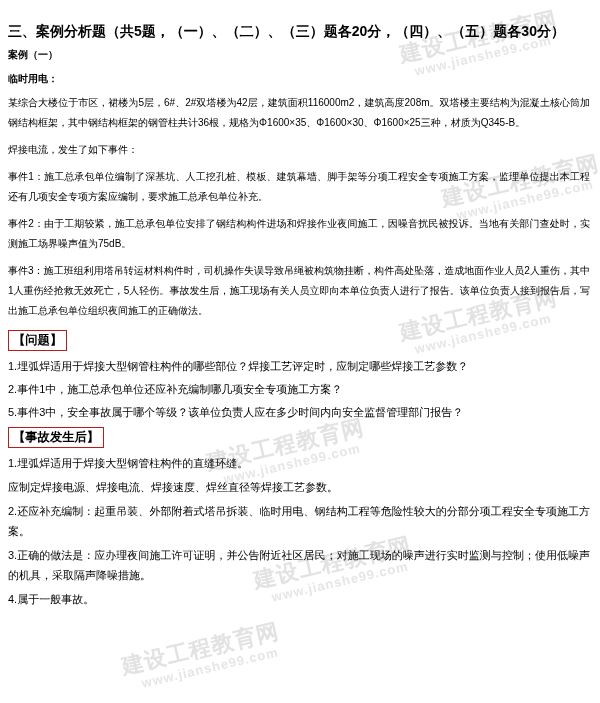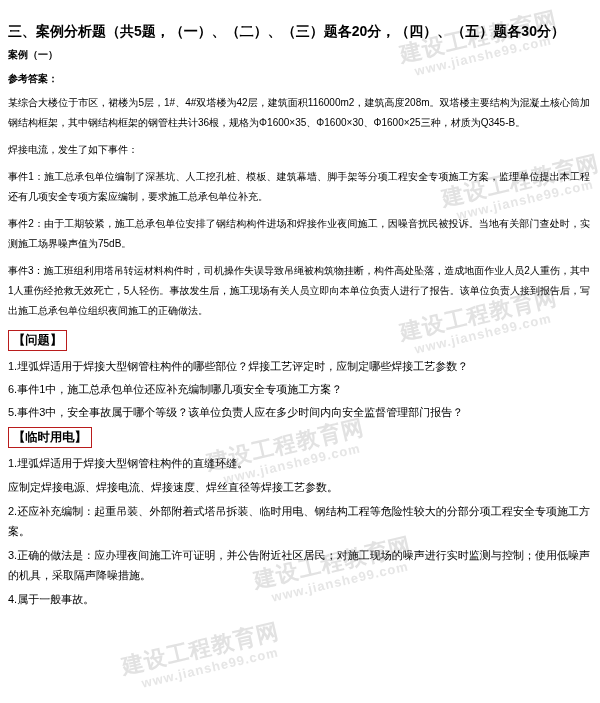--- a/index.html
+++ b/index.html
@@ -111,39 +111,39 @@
   <div class="wm big wm5">建设工程教育网</div>
   <div class="wm small wm5b">www.jianshe99.com</div>
   <div class="wm big wm6">建设工程教育网</div>
   <div class="wm small wm6b">www.jianshe99.com</div>
 
   <div class="content">
 
     <div class="hdr">三、案例分析题（共5题，（一）、（二）、（三）题各20分，（四）、（五）题各30分）</div>
 
     <p class="line tight b">案例（一）</p>
-    <p class="line tight b">参考答案：</p>
+    <p class="line tight b">临时用电：</p>
 
-    <p class="line">某综合大楼位于市区，裙楼为5层，1#、4#双塔楼为42层，建筑面积116000m2，建筑高度208m。双塔楼主要结构为混凝土核心筒加钢结构框架，其中钢结构框架的钢管柱共计36根，规格为Φ1600×35、Φ1600×30、Φ1600×25三种，材质为Q345-B。</p>
+    <p class="line">某综合大楼位于市区，裙楼为5层，6#、2#双塔楼为42层，建筑面积116000m2，建筑高度208m。双塔楼主要结构为混凝土核心筒加钢结构框架，其中钢结构框架的钢管柱共计36根，规格为Φ1600×35、Φ1600×30、Φ1600×25三种，材质为Q345-B。</p>
 
     <p class="line">焊接电流，发生了如下事件：</p>
 
     <p class="line">事件1：施工总承包单位编制了深基坑、人工挖孔桩、模板、建筑幕墙、脚手架等分项工程安全专项施工方案，监理单位提出本工程还有几项安全专项方案应编制，要求施工总承包单位补充。</p>
     <p class="line">事件2：由于工期较紧，施工总承包单位安排了钢结构构件进场和焊接作业夜间施工，因噪音扰民被投诉。当地有关部门查处时，实测施工场界噪声值为75dB。</p>
     <p class="line">事件3：施工班组利用塔吊转运材料构件时，司机操作失误导致吊绳被构筑物挂断，构件高处坠落，造成地面作业人员2人重伤，其中1人重伤经抢救无效死亡，5人轻伤。事故发生后，施工现场有关人员立即向本单位负责人进行了报告。该单位负责人接到报告后，写出施工总承包单位组织夜间施工的正确做法。</p>
 
     <div class="box">【问题】</div>
 
     <div class="qlist">
       <p>1.埋弧焊适用于焊接大型钢管柱构件的哪些部位？焊接工艺评定时，应制定哪些焊接工艺参数？</p>
-      <p>6.事件1中，施工总承包单位还应补充编制哪几项安全专项施工方案？</p>
+      <p>2.事件1中，施工总承包单位还应补充编制哪几项安全专项施工方案？</p>
       <p>5.事件3中，安全事故属于哪个等级？该单位负责人应在多少时间内向安全监督管理部门报告？</p>
     </div>
 
-    <div class="box">【临时用电】</div>
+    <div class="box">【事故发生后】</div>
 
     <div class="alist">
       <p>1.埋弧焊适用于焊接大型钢管柱构件的直缝环缝。</p>
       <p>应制定焊接电源、焊接电流、焊接速度、焊丝直径等焊接工艺参数。</p>
       <p>2.还应补充编制：起重吊装、外部附着式塔吊拆装、临时用电、钢结构工程等危险性较大的分部分项工程安全专项施工方案。</p>
       <p>3.正确的做法是：应办理夜间施工许可证明，并公告附近社区居民；对施工现场的噪声进行实时监测与控制；使用低噪声的机具，采取隔声降噪措施。</p>
       <p>4.属于一般事故。</p>
 
     </div>
 

